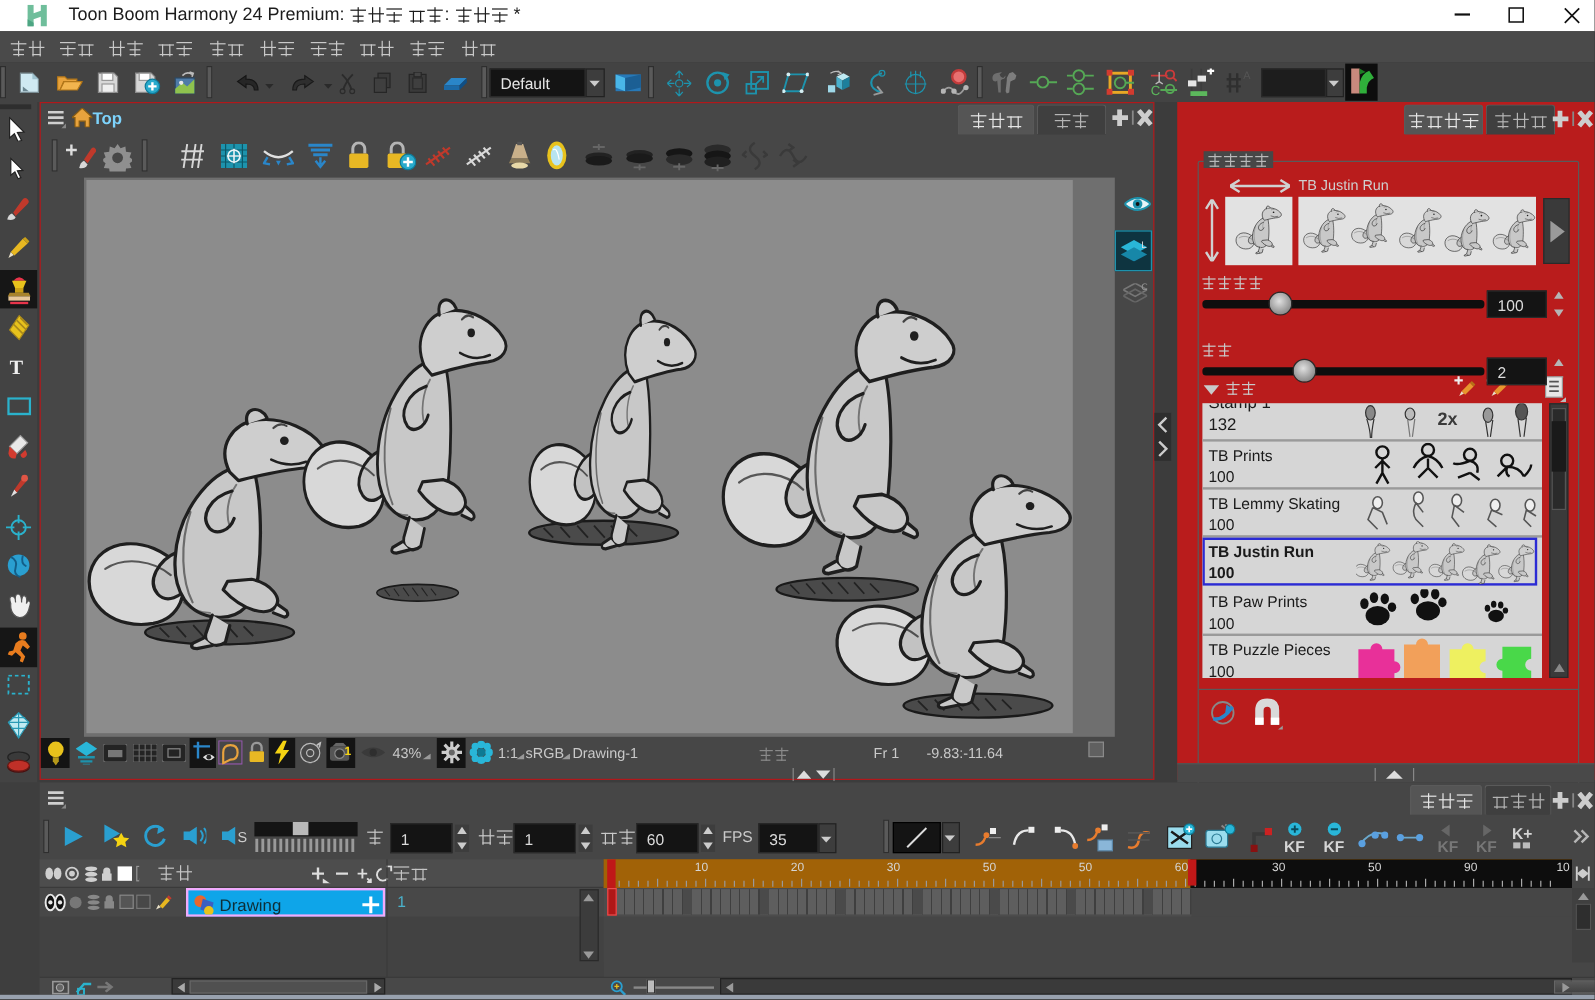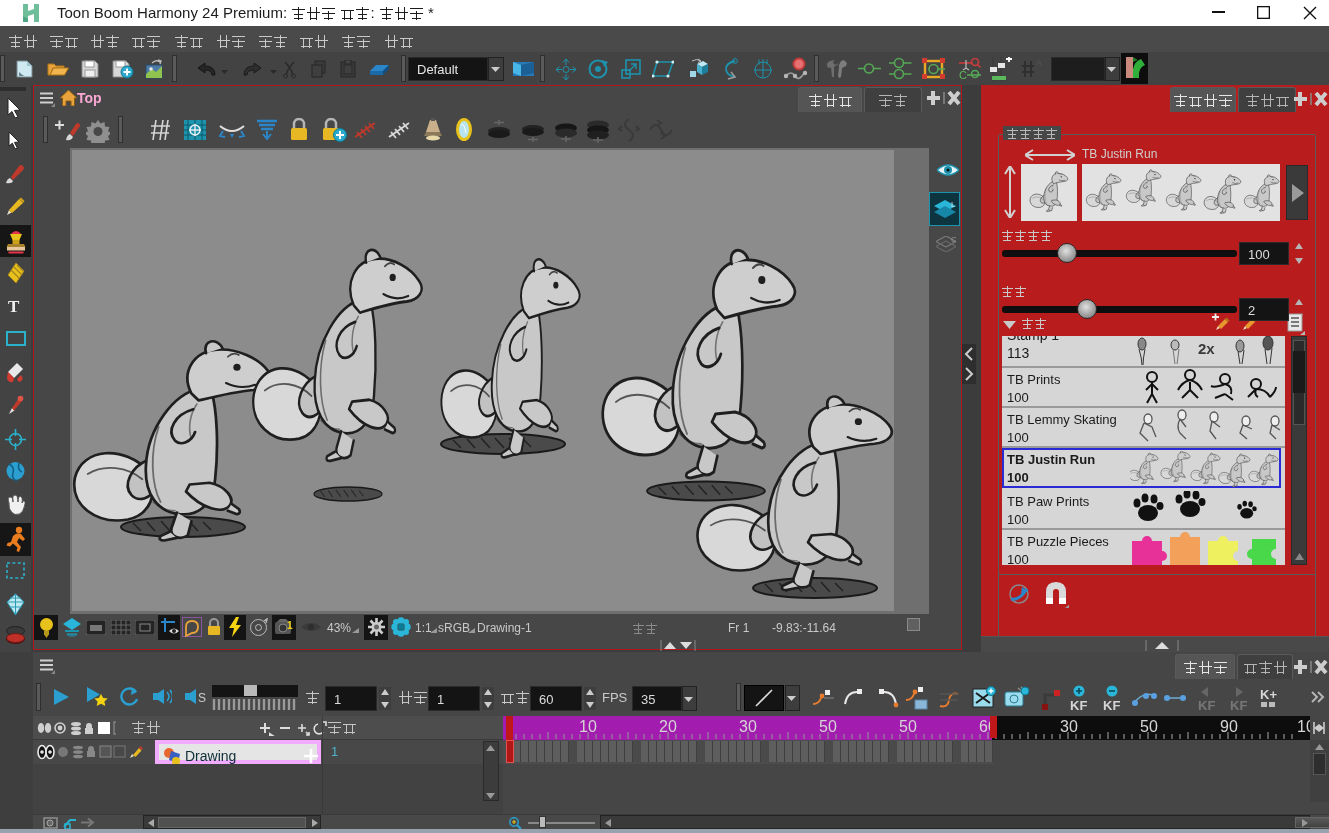--- a/index.html
+++ b/index.html
@@ -309,21 +309,21 @@
   </div>
   <div class="abs" id="camera">
     <div class="abs" id="camhead" style="left:0;top:0;width:927px;height:26px;">
       <svg class="abs" style="left:6px;top:6px" width="16" height="15">
           <path d="M0 1.5 h13 M0 6 h13 M0 10.5 h13" stroke="#cfcfcf" stroke-width="2.2"></path>
           <path d="M11 15 h4 v-4 Z" fill="#888"></path>
         </svg>
       <svg class="abs" style="left:26px;top:4px" width="17" height="16">
           <path d="M8.5 0 L17 8 h-2.5 v8 H11 v-5 H6 v5 H2.5 V8 H0 Z" fill="#e8a33d" stroke="#8a5d12"></path>
         </svg>
-      <span class="abs" style="left:43px;top:4px;font-size:14px;font-weight:bold;color:#f9a8d4">Top</span>
+      <span class="abs" style="left:43px;top:4px;font-size:14px;font-weight:bold;color:#7dd3fc">Top</span>
       <div class="tab active" style="left:764px;top:1px;width:64px">
         <span class="cj ca" style="color:#e6e6e6"></span><span class="cj cb"></span><span class="cj cd"></span></div>
       <div class="tab" style="left:830px;top:1px;width:58px"><span class="cj cc"></span><span class="cj ca"></span></div>
       <svg class="abs" style="left:893px;top:5px" width="34" height="15">
           <path d="M6 0 v14 M-1 7 h14" stroke="#cdcdcd" stroke-width="4"></path>
           <path d="M17 1 v12" stroke="#888" stroke-width="1.5"></path>
           <path d="M22 1 l10 12 M32 1 l-10 12" stroke="#cdcdcd" stroke-width="4"></path>
         </svg>
     </div>
     <div class="abs" id="camtools" style="left:0;top:26px;width:927px;height:36px;">
@@ -640,21 +640,21 @@
         <path d="M8 13 L15 6 l3 3 -7 7 Z" fill="#e8962e"></path>
         <path d="M15 6 l1.5-1.5 3 3 -1.5 1.5 Z" fill="#b57018"></path>
       </svg>
     <svg class="abs" style="left:305px;top:228px" width="20" height="22">
         <rect x="2" y="1" width="14" height="17" fill="#e8e8e8" stroke="#999"></rect>
         <path d="M5 5 h8 M5 9 h8 M5 13 h8" stroke="#555" stroke-width="1.4"></path>
         <path d="M14 22 h5 v-4 Z" fill="#bbb"></path>
       </svg>
     <div class="abs" id="presetlist" style="left:21px;top:251px;width:283px;height:229px;background:#d6d6d6;overflow:hidden;font-size:13px;color:#1a1a1a">
       <div class="abs" style="left:5px;top:-9px;font-size:14px">Stamp 1</div>
-      <div class="abs" style="left:5px;top:9px;font-size:14px">113</div>
+      <div class="abs" style="left:5px;top:9px;font-size:14px">132</div>
       <svg class="abs" style="left:128px;top:0px" width="150" height="30">
         <g stroke="#333" fill="#888">
             <ellipse cx="12" cy="8" rx="4" ry="6"></ellipse>
             <path d="M9 13 q3 10 3 16 m3-16 q-2 10-2 16" fill="none"></path>
             <ellipse cx="45" cy="9" rx="4" ry="5" fill="#bbb"></ellipse>
             <path d="M43 13 l2 15 m4-15 l-2 15" fill="none" stroke="#777"></path>
             <ellipse cx="110" cy="10" rx="4" ry="6" fill="#999"></ellipse>
             <path d="M108 15 l2 13 m4-14 l-2 14" fill="none"></path>
             <ellipse cx="138" cy="7" rx="5" ry="7" fill="#555"></ellipse>
             <path d="M135 13 l2 15 m5-16 l-2 16" fill="none"></path>
@@ -970,21 +970,21 @@
             </g>
             <path d="M52 7 v-2 a3 3 0 0 1 6 0 v2 h1 v6 h-8 v-6 Z" fill="#888"></path>
             <rect x="64" y="2" width="11" height="11" fill="#555" stroke="#888"></rect>
             <rect x="78" y="2" width="11" height="11" fill="none" stroke="#777"></rect>
           </svg>
         <svg class="abs" style="left:95px;top:5px" width="16" height="15">
             <path d="M2 13 l2-4 2 2 Z" fill="#e8e0c8"></path>
             <path d="M5 10 L11 3 l2.5 2.5 -6 6.5 Z" fill="#e8b821"></path>
             <path d="M11 3 l1.5-2 2.5 2.5 -1.5 1.5 Z" fill="#c23b2f"></path>
           </svg>
-        <div class="abs" style="left:122px;top:0px;width:166px;height:24px;background:#e5e5e5;border:4px solid #f0abfc">
+        <div class="abs" style="left:122px;top:0px;width:166px;height:24px;background:#0ea5e9;border:2px solid #f0abfc">
           <svg class="abs" style="left:4px;top:3px" width="18" height="17">
               <circle cx="6" cy="6" r="5" fill="#e8672e"></circle>
               <path d="M8 4 l9 3 -2 9 -9-3 Z" fill="#3a5fc2"></path>
               <circle cx="13" cy="14" r="4" fill="#e8c21c"></circle>
             </svg>
           <span class="abs" style="left:26px;top:4px;color:#0e2e36;font-size:14px">Drawing</span>
           <svg class="abs" style="left:144px;top:4px" width="16" height="16">
               <path d="M8 1 v14 M1 8 h14" stroke="#fff" stroke-width="2.6"></path>
             </svg>
         </div>
@@ -994,21 +994,21 @@
       <div class="abs" style="left:450px;top:25px;width:16px;height:60px;background:#3c3c3c;border:1px solid #2a2a2a">
           <svg class="abs" style="left:2px;top:2px" width="10" height="8">
             <path d="M0 7 h9 l-4.5-6 Z" fill="#999"></path>
           </svg>
           <svg class="abs" style="left:2px;top:50px" width="10" height="8">
             <path d="M0 1 h9 l-4.5 6 Z" fill="#999"></path>
           </svg>
         </div>
         <div class="abs" style="left:289px;top:0;width:1px;height:110px;background:#3a3a3a"></div>
     </div>
-    <div class="abs" id="tlruler" style="left:503px;top:64px;width:807px;height:24px;background:#a21caf;overflow:hidden;color:#d5d5d5;font-size:16px">
+    <div class="abs" id="tlruler" style="left:503px;top:64px;width:807px;height:24px;background:#a16207;overflow:hidden;color:#d5d5d5;font-size:10px">
       <div class="abs" style="left:489px;top:0;width:318px;height:24px;background:#0d0d0d"></div>
       <span class="abs" style="left:76px;top:2px">10</span>
         <span class="abs" style="left:156px;top:2px">20</span>
         <span class="abs" style="left:236px;top:2px">30</span>
         <span class="abs" style="left:316px;top:2px">50</span>
         <span class="abs" style="left:396px;top:2px">50</span>
         <span class="abs" style="left:476px;top:2px">60</span>
         <span class="abs" style="left:557px;top:2px">30</span>
         <span class="abs" style="left:637px;top:2px">50</span>
         <span class="abs" style="left:717px;top:2px">90</span>

